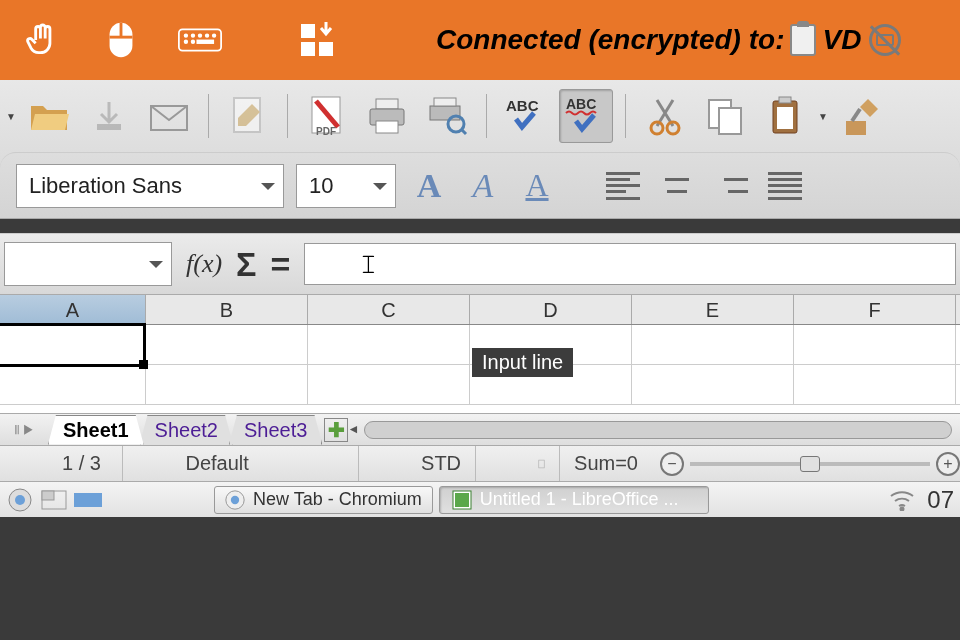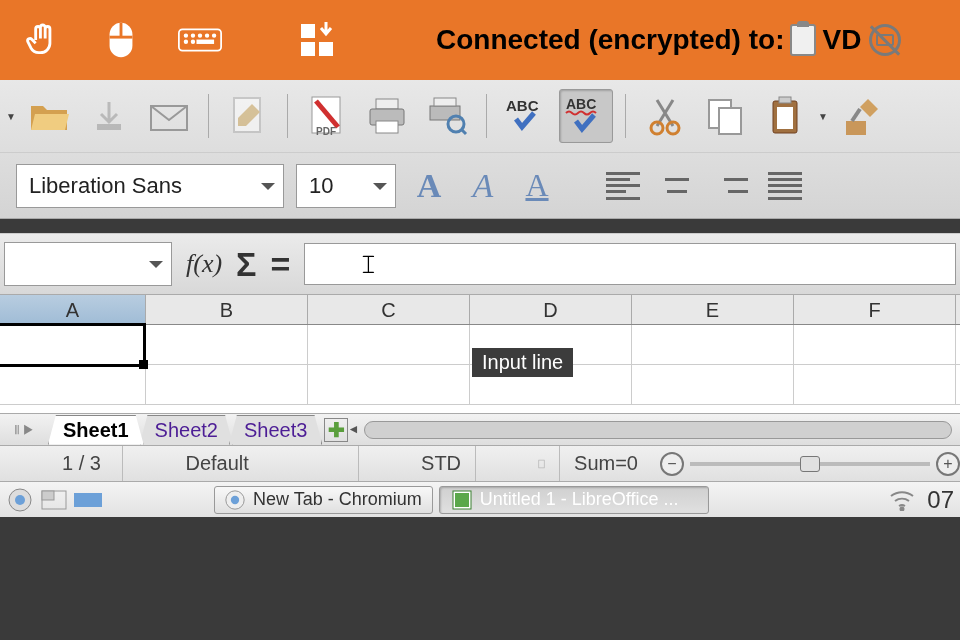--- a/index.html
+++ b/index.html
@@ -1,37 +1,37 @@
 <!DOCTYPE html>
 <html><head>
 <meta charset="utf-8">
 <style>
 * { margin: 0; padding: 0; box-sizing: border-box; font-family: "Liberation Sans", Arial, sans-serif; }
 body { width: 960px; height: 640px; overflow: hidden; background: #3a3a3a; }
 
 
-.vnc-bar { height: 80px; background: #e97628; display: flex; align-items: center; padding: 0 20px; gap: 35px; }
+.vnc-bar { height: 80px; background: #e97628; display: flex; align-items: center; padding: 0 20px; gap: 35px; font-style: italic; }
 .vnc-icon { width: 44px; height: 44px; color: #fff; display: flex; align-items: center; justify-content: center; }
 .vnc-title { font-size: 28px; font-weight: bold; color: #000; margin-left: 60px; display: flex; align-items: center; gap: 6px; }
 .vnc-title .clip { width: 26px; height: 32px; background: #f0f0f0; border: 2px solid #888; border-radius: 3px; position: relative; }
 .vnc-title .clip::before { content: ""; position: absolute; top: -5px; left: 50%; transform: translateX(-50%); width: 12px; height: 6px; background: #888; border-radius: 3px 3px 0 0; }
 .no-display { width: 32px; height: 32px; border: 3px solid #7a7a7a; border-radius: 50%; position: relative; display: flex; align-items: center; justify-content: center; margin-left: 2px;}
 .no-display::after { content: ""; position: absolute; width: 40px; height: 3px; background: #7a7a7a; transform: rotate(45deg); }
 .mon { width: 18px; height: 12px; background: #e97628; border: 2px solid #7a7a7a; border-radius: 2px; }
 
 
 .toolbar-area { background: linear-gradient(#e8e8e8,#d4d4d4); border-bottom: 1px solid #aaa; }
 .std-tb { height: 72px; display: flex; align-items: center; gap: 6px; padding: 8px 6px; }
 .tbtn { width: 54px; height: 54px; display: flex; align-items: center; justify-content: center; cursor: pointer; border: 1px solid transparent; border-radius: 3px; }
 .tbtn.pressed { background: #c8c8c8; border: 1px solid #999; box-shadow: inset 1px 1px 2px rgba(0,0,0,0.2); }
 .sep { width: 1px; height: 44px; background: #aaa; margin: 0 6px; }
 .drop-arrow { width: 10px; font-size: 10px; color: #444; cursor: pointer; }
 
 
-.fmt-tb { height: 66px; display: flex; align-items: center; gap: 12px; padding: 8px 16px; border-top: 1px solid #ccc; }
+.fmt-tb { height: 66px; display: flex; align-items: center; gap: 12px; padding: 8px 16px; border-top: 1px solid #ccc; border-radius: 16px; }
 .combo { position: relative; height: 44px; background: #fff; border: 1px solid #999; display: flex; align-items: center; padding: 0 34px 0 12px; font-size: 22px; color: #222; cursor: pointer; }
 .combo::after { content: ""; position: absolute; right: 8px; top: 50%; transform: translateY(-50%); border: 7px solid transparent; border-top-color: #555; margin-top: 4px; }
 .combo.font { width: 268px; }
 .combo.size { width: 100px; }
 .fmt-icon { width: 42px; height: 42px; display: flex; align-items: center; justify-content: center; cursor: pointer; }
 .bold-a { font-size: 34px; font-weight: bold; color: #6a8ab8; font-family: Georgia, serif; }
 .italic-a { font-size: 34px; font-style: italic; color: #6a8ab8; font-family: Georgia, serif; }
 .under-a { font-size: 32px; color: #6a8ab8; text-decoration: underline; text-decoration-thickness: 3px; font-family: Georgia, serif; }
 .align-icon { width: 34px; height: 28px; display: flex; flex-direction: column; justify-content: space-between; }
 .align-icon span { height: 3px; background: #666; display: block; }

